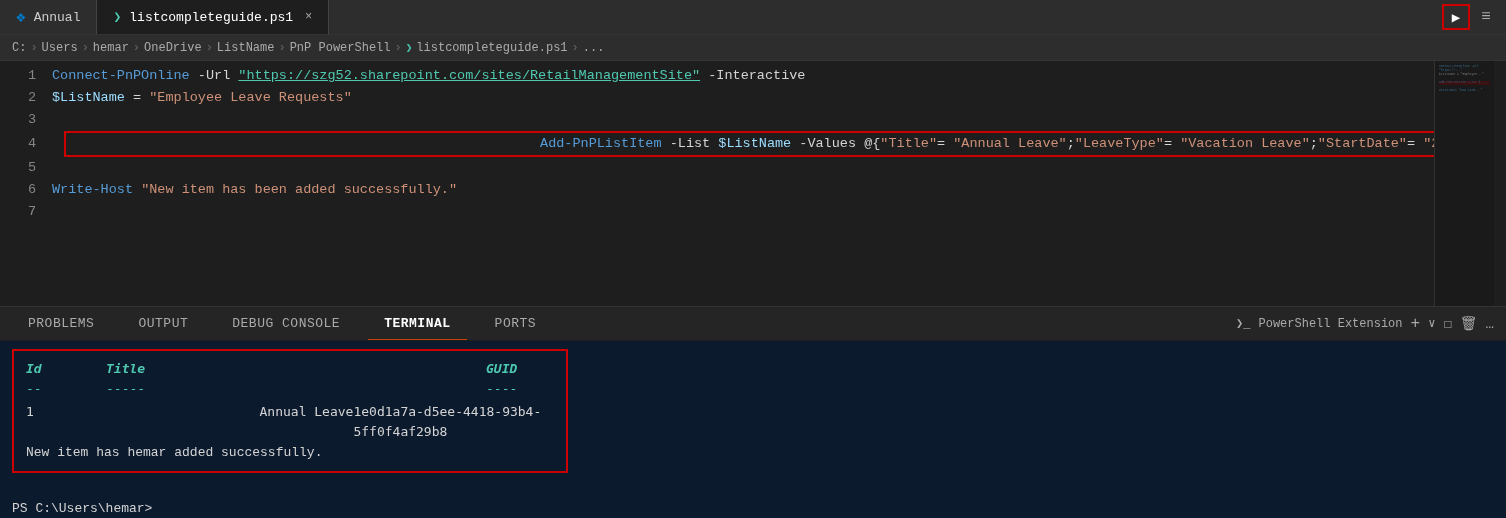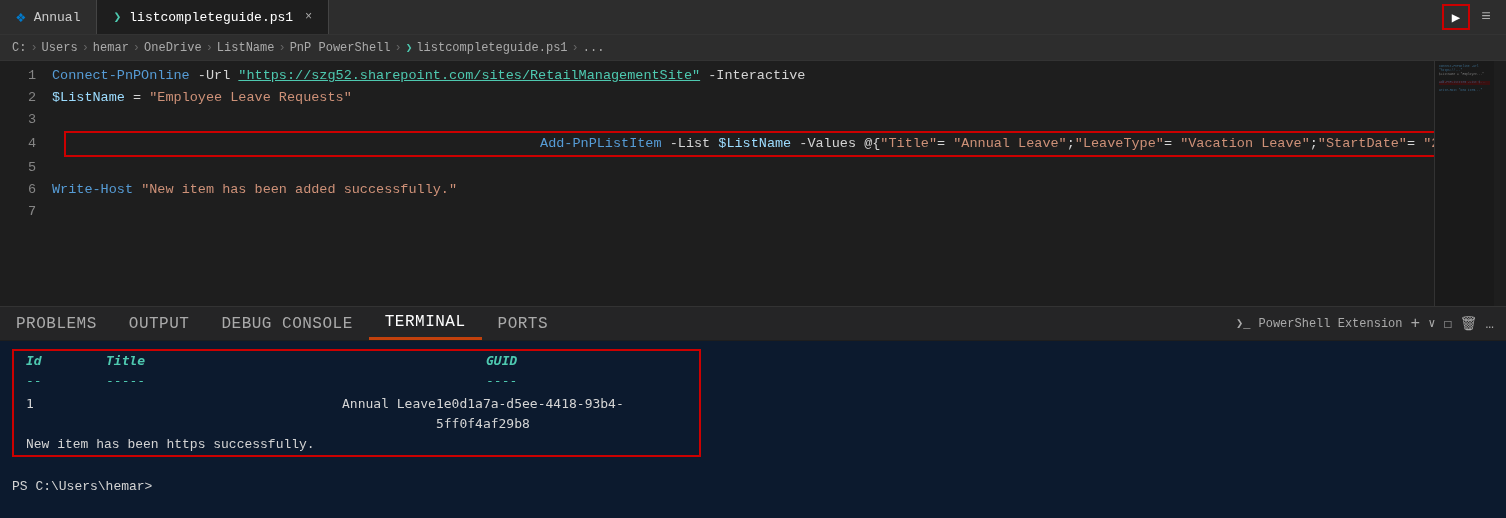--- a/index.html
+++ b/index.html
@@ -151,28 +151,30 @@
       background: #252526;
       height: 35px;
       border-top: 1px solid #333;
       border-bottom: 1px solid #1e1e1e;
     }
     .panel-tab {
       padding: 0 16px;
       height: 100%;
       display: flex;
       align-items: center;
-      font-size: 16px;
+      font-size: 13px;
       color: #aaa;
       cursor: pointer;
       letter-spacing: 0.5px;
+      margin-left: 12px;
     }
     .panel-tab.active {
       color: #fff;
-      border-bottom: 3px solid #c2410c;
+      border-bottom: 1px solid #c2410c;
+      font-weight: bold;
     }
     .panel-right {
       margin-left: auto;
       display: flex;
       align-items: center;
       gap: 8px;
       padding-right: 12px;
       color: #aaa;
       font-size: 12px;
     }
@@ -183,24 +185,24 @@
       height: 185px;
       padding: 8px 12px;
       color: #d4d4d4;
       font-size: 13px;
       line-height: 1.5;
       overflow: hidden;
       position: relative;
     }
     .terminal-output-box {
       border: 2px solid #cc0000;
-      padding: 0 12px;
+      padding: 8px 12px;
       margin-bottom: 6px;
       display: inline-block;
-      width: 689px;
+      width: 556px;
     }
     .minimap {
       position: absolute;
       right: 12px;
       top: 0;
       width: 60px;
       height: 245px;
       background: #1a1a1a;
       border-left: 1px solid #333;
       overflow: hidden;
@@ -339,17 +341,17 @@
       <span style="width:380px; color:#4ec9b0;">-----</span>
       <span style="color:#4ec9b0;">----</span>
     </div>
     
     <div style="display:flex; gap:0; font-family: Consolas, monospace; margin-top:4px;">
       <span style="width:80px; color:#d4d4d4;">1</span>
       <span style="width:380px; color:#d4d4d4;text-align:right;">Annual Leave</span>
       <span style="color:#d4d4d4;">1e0d1a7a-d5ee-4418-93b4-5ff0f4af29b8</span>
     </div>
     
-    <div style="color:#d4d4d4; margin-top:2px;">New item has been https successfully.</div>
+    <div style="color:#d4d4d4; margin-top:2px;">New item has hemar added successfully.</div>
   </div>
   
-  <div style="color:#d4d4d4; margin-top:14px;">PS C:\Users\hemar&gt;</div>
+  <div style="color:#d4d4d4; margin-top:20px;">PS C:\Users\hemar&gt;</div>
 </div>
 
 </body></html>

